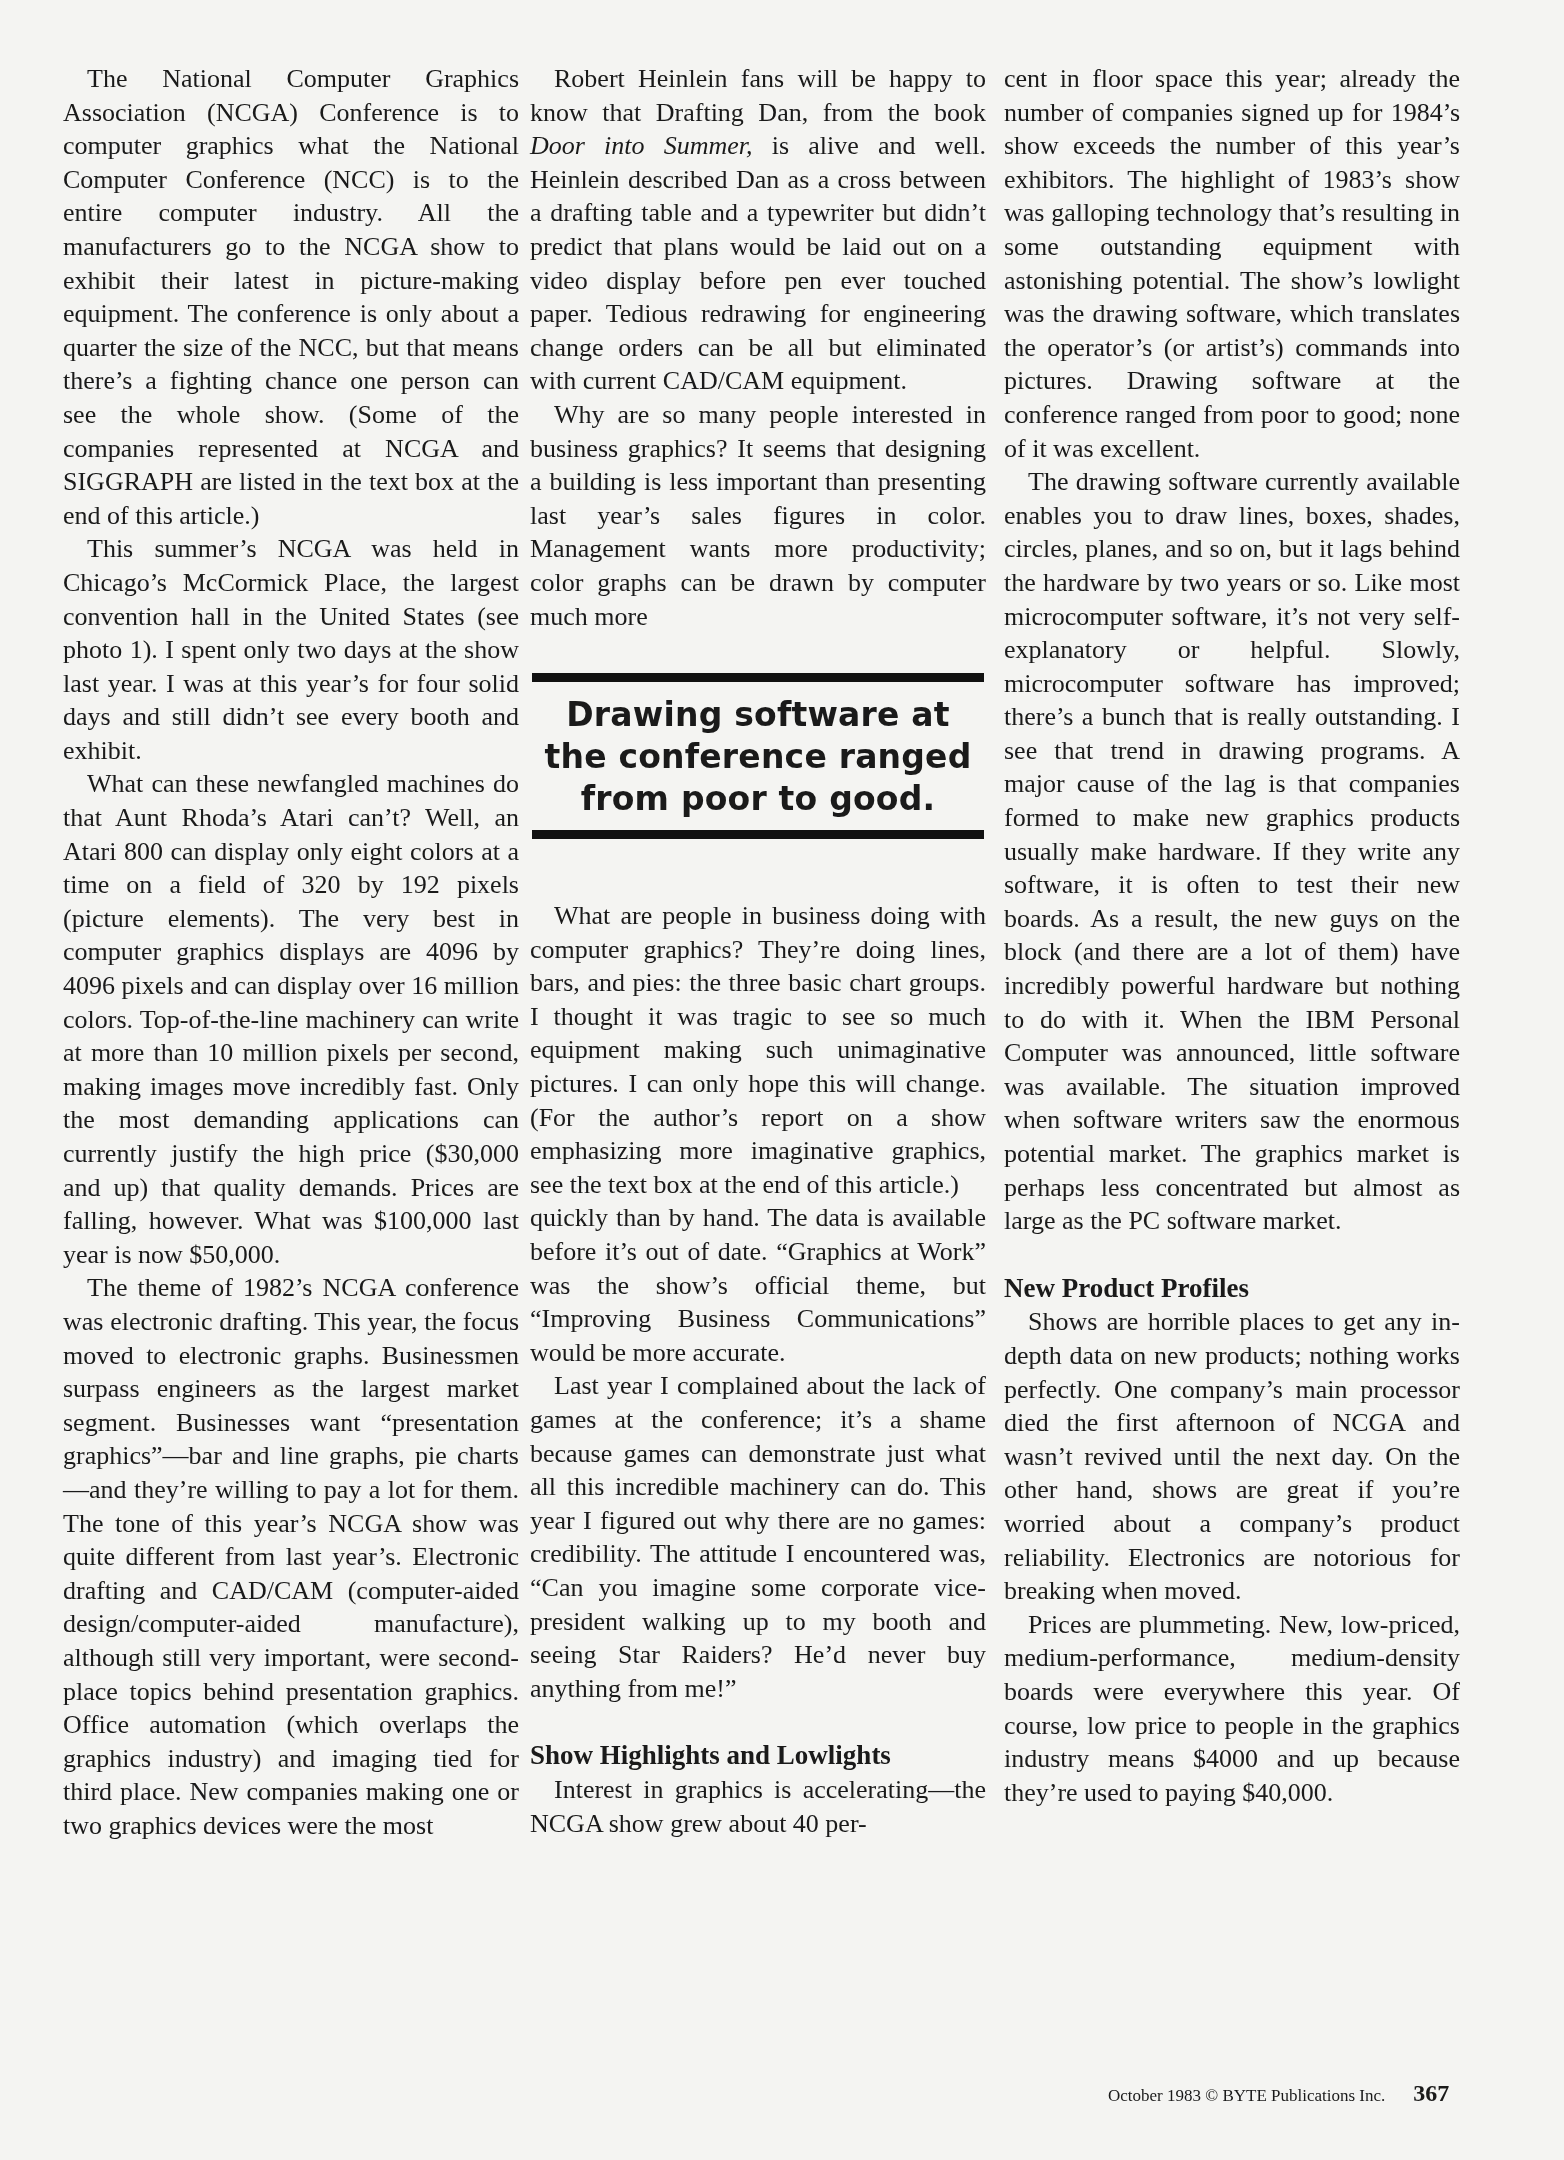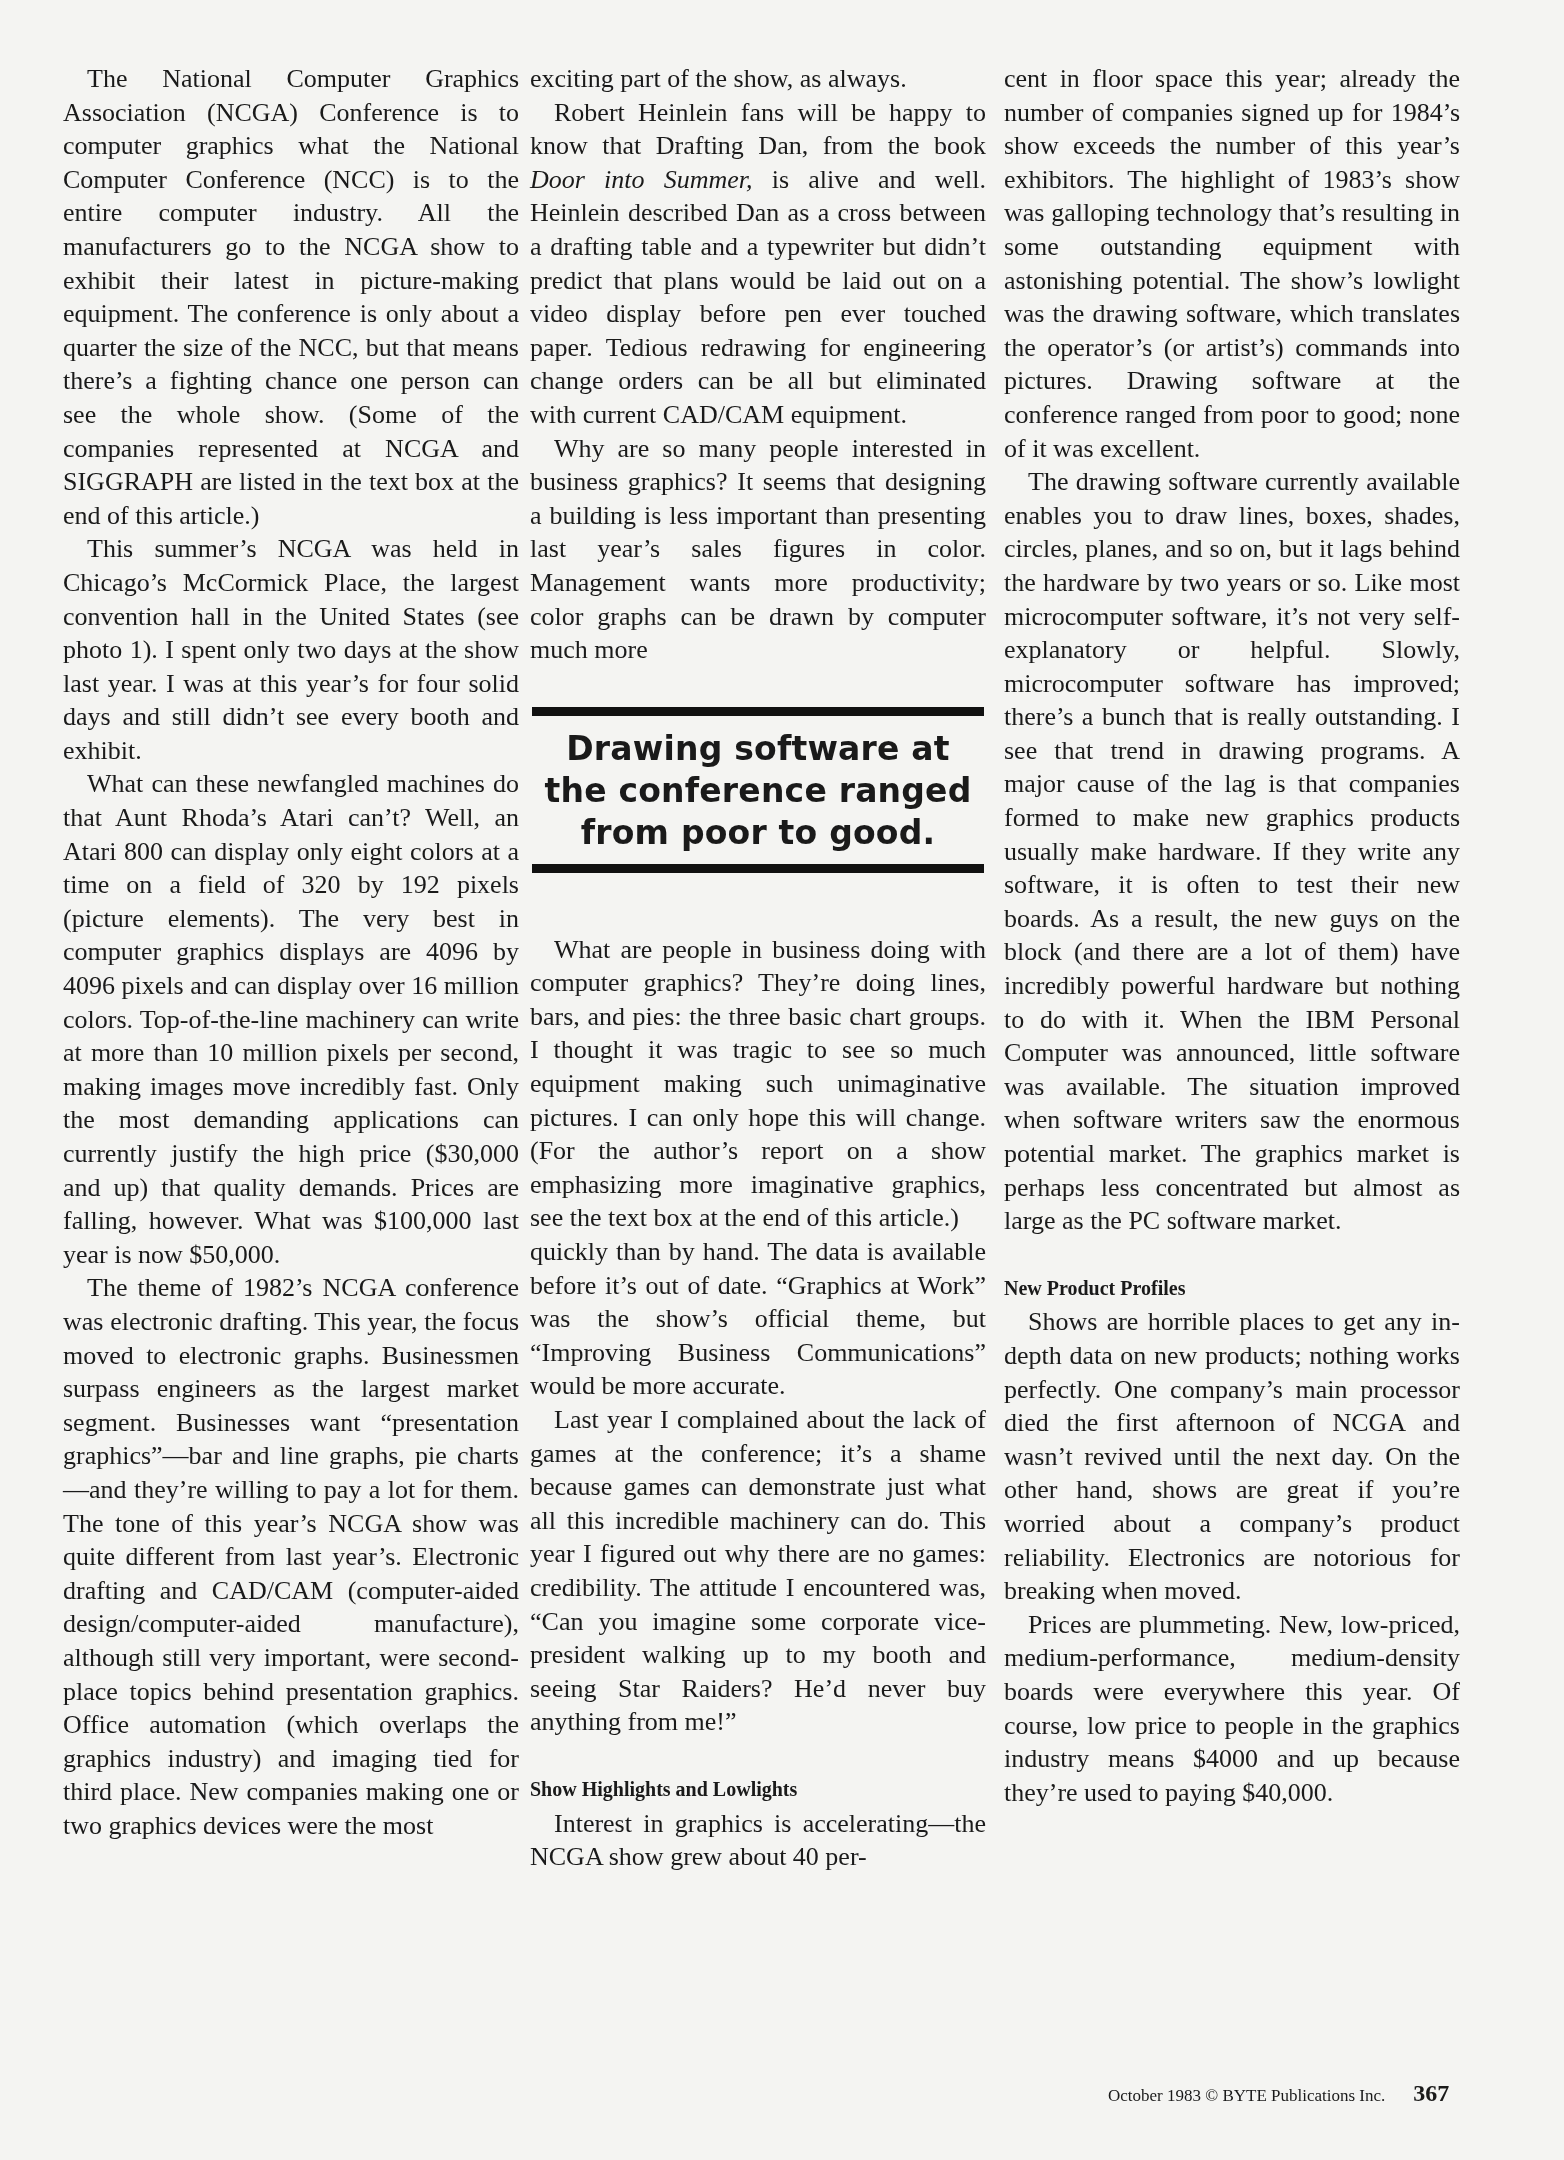--- a/index.html
+++ b/index.html
@@ -21,21 +21,21 @@
     hyphens: manual;
   }
   #col1 { left: 63px; }
   #col2 { left: 530px; }
   #col3 { left: 1004px; }
   .para { margin: 0; text-indent: 0; }
   .para.indent { text-indent: 24px; }
   .para.cont { text-indent: 0; }
   .head {
     font-weight: bold;
-    font-size: 20px;
+    font-size: 27px;
     line-height: 33.6px;
     margin: 0;
     text-align: left;
   }
   .gap { height: 34px; }
   .pullquote {
     margin: 40px 0 60px 0;
   }
   .pq-rule {
     height: 9px;
@@ -69,21 +69,20 @@
 <body>
 
 <div id="col1" class="col">
   <p class="para indent">The National Computer Graphics Association (NCGA) Conference is to computer graphics what the National Computer Conference (NCC) is to the entire computer industry. All the manufacturers go to the NCGA show to exhibit their latest in picture-making equipment. The conference is only about a quarter the size of the NCC, but that means there’s a fighting chance one person can see the whole show. (Some of the companies represented at NCGA and SIGGRAPH are listed in the text box at the end of this article.)</p>
   <p class="para indent">This summer’s NCGA was held in Chicago’s McCormick Place, the largest convention hall in the United States (see photo 1). I spent only two days at the show last year. I was at this year’s for four solid days and still didn’t see every booth and exhibit.</p>
   <p class="para indent">What can these newfangled machines do that Aunt Rhoda’s Atari can’t? Well, an Atari 800 can display only eight colors at a time on a field of 320 by 192 pixels (picture elements). The very best in computer graphics displays are 4096 by 4096 pixels and can display over 16 million colors. Top-of-the-line machinery can write at more than 10 million pixels per second, making images move incredibly fast. Only the most demanding applications can currently justify the high price ($30,000 and up) that quality demands. Prices are falling, however. What was $100,000 last year is now $50,000.</p>
   <p class="para indent">The theme of 1982’s NCGA conference was electronic drafting. This year, the focus moved to electronic graphs. Businessmen surpass engineers as the largest market segment. Businesses want “presentation graphics”—bar and line graphs, pie charts—and they’re willing to pay a lot for them. The tone of this year’s NCGA show was quite different from last year’s. Electronic drafting and CAD/CAM (computer-aided design/computer-aided manufacture), although still very important, were second-place topics behind presentation graphics. Office automation (which overlaps the graphics industry) and imaging tied for third place. New companies making one or two graphics devices were the most</p>
 </div>
 
 <div id="col2" class="col">
-  <p class="para cont">exciting part of the show, as always.</p>
   <p class="para indent"><span>Robert Heinlein fans will be happy to know that Drafting Dan, from the book </span><em>Door into Summer,</em><span> is alive and well. Heinlein described Dan as a cross between a drafting table and a typewriter but didn’t predict that plans would be laid out on a video display before pen ever touched paper. Tedious redrawing for engineering change orders can be all but eliminated with current CAD/CAM equipment.</span></p>
   <p class="para indent">Why are so many people interested in business graphics? It seems that designing a building is less important than presenting last year’s sales figures in color. Management wants more productivity; color graphs can be drawn by computer much more</p>
 
   <div class="pullquote">
     <div class="pq-rule"></div>
     <div class="pq-text">
       <div>Drawing software at</div>
       <div>the conference ranged</div>
       <div>from poor to good.</div>
     </div>

